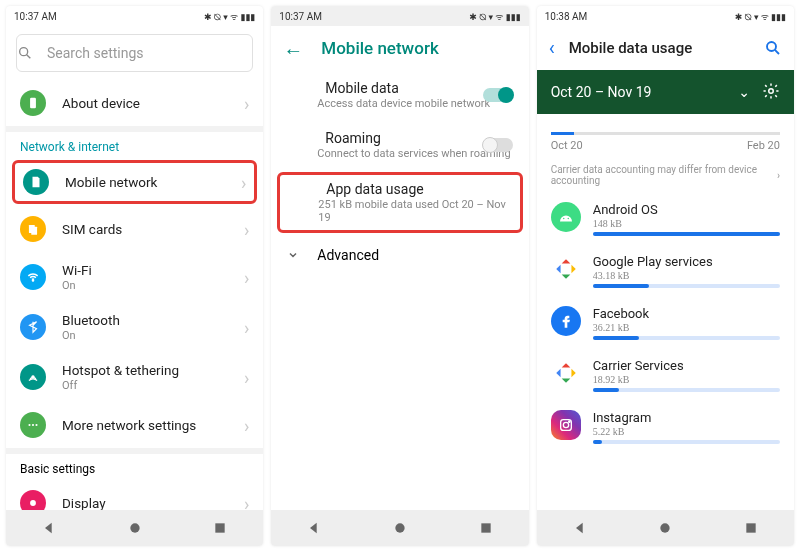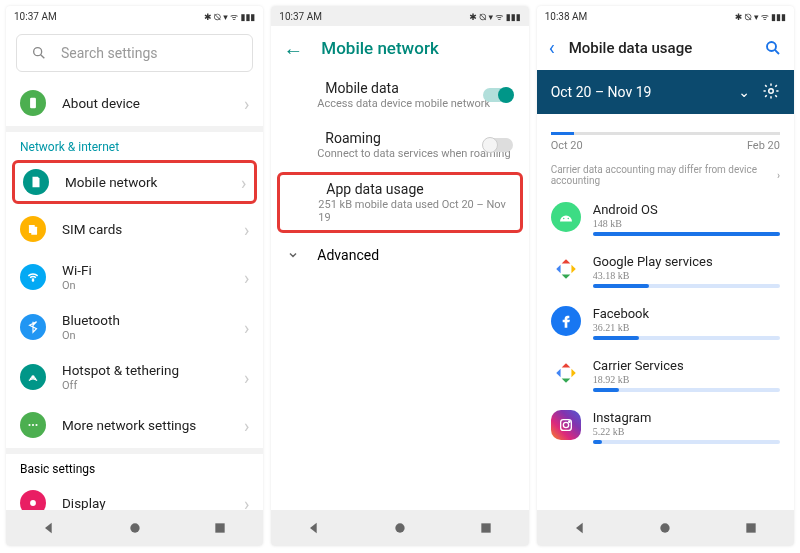--- a/index.html
+++ b/index.html
@@ -3,21 +3,21 @@
 <meta charset="utf-8">
 <style>
   * { box-sizing: border-box; margin: 0; padding: 0; }
   body { font-family: -apple-system, Roboto, sans-serif; background: #fff; display: flex; gap: 8px; padding: 6px; }
   .phone { width: 260px; height: 540px; background: #fff; border-radius: 4px; display: flex; flex-direction: column; overflow: hidden; box-shadow: 0 0 3px rgba(0,0,0,0.1); }
   .status-bar { height: 20px; display: flex; justify-content: space-between; align-items: center; padding: 0 8px; font-size: 10px; color: #333; }
   .status-bar.dark { background: #f0f0f0; }
   .status-left { display: flex; gap: 2px; align-items: center; }
   .status-right { display: flex; gap: 2px; align-items: center; font-size: 9px; }
   .content { flex: 1; overflow: hidden; }
-  .search-box { margin: 8px 10px; border: 1px solid #e0e0e0; border-radius: 6px; height: 38px; display: flex; align-items: center; padding: 0 14px; gap: 14px; color: #888; }
+  .search-box { margin: 8px 10px; border: 1px solid #e0e0e0; border-radius: 6px; height: 38px; display: flex; align-items: center; padding: 0 0; gap: 14px; color: #888; }
   .search-box svg { width: 16px; height: 16px; }
   .search-text { font-size: 14px; color: #999; }
   .row { display: flex; align-items: center; padding: 10px 14px; position: relative; }
   .row .icon { width: 26px; height: 26px; border-radius: 50%; display: flex; align-items: center; justify-content: center; flex-shrink: 0; margin-right: 16px; }
   .row .text { flex: 1; }
   .row .label { font-size: 13.5px; color: #222; }
   .row .sub { font-size: 11px; color: #888; margin-top: 1px; }
   .row .chev { color: #ccc; font-size: 18px; }
   .section-header { padding: 8px 14px 4px; font-size: 12px; color: #0097a7; }
   .section-header.basic { color: #000000; }
@@ -37,21 +37,21 @@
   .row2 .label { font-size: 14px; color: #222; margin-left: 8px; }
   .row2 .sub { font-size: 11px; color: #888; margin-top: 1px; }
   .row2 .extra { position: absolute; right: 16px; top: 50%; transform: translateY(-50%); }
   .adv-row { display: flex; align-items: center; padding: 12px 14px 12px 16px; gap: 18px; }
   .adv-row .chev-down { transform: rotate(0); color: #666; }
   
   .header3 { display: flex; align-items: center; padding: 10px 12px; }
   .header3 .back3 { color: #1a73e8; font-size: 20px; margin-right: 14px; }
   .header3 .title3 { color: #222; font-size: 15px; font-weight: 500; flex: 1; }
   .header3 .search3 { color: #1a73e8; }
-  .date-band { background: #0c4a6e; color: #fff; height: 44px; display: flex; align-items: center; padding: 0 14px; font-size: 14px; }
+  .date-band { background: #14532d; color: #fff; height: 44px; display: flex; align-items: center; padding: 0 14px; font-size: 14px; }
   .date-band .date-text { flex: 1; }
   .date-band .dchev { margin-right: 12px; }
   .date-band .dgear svg { width: 18px; height: 18px; }
   .timeline { padding: 18px 14px 4px; }
   .timeline-bar { height: 3px; background: #e0e0e0; position: relative; margin-bottom: 4px; }
   .timeline-bar .fill { position: absolute; left: 0; width: 10%; height: 100%; background: #1a73e8; }
   .timeline-labels { display: flex; justify-content: space-between; font-size: 11px; color: #888; }
   .carrier-note { font-size: 10px; color: #999; padding: 8px 14px; display: flex; justify-content: space-between; align-items: center; }
   .app-row { display: flex; align-items: flex-start; padding: 8px 14px 10px; }
   .app-row .app-icon { width: 30px; height: 30px; border-radius: 50%; margin-right: 12px; flex-shrink: 0; display: flex; align-items: center; justify-content: center; }

